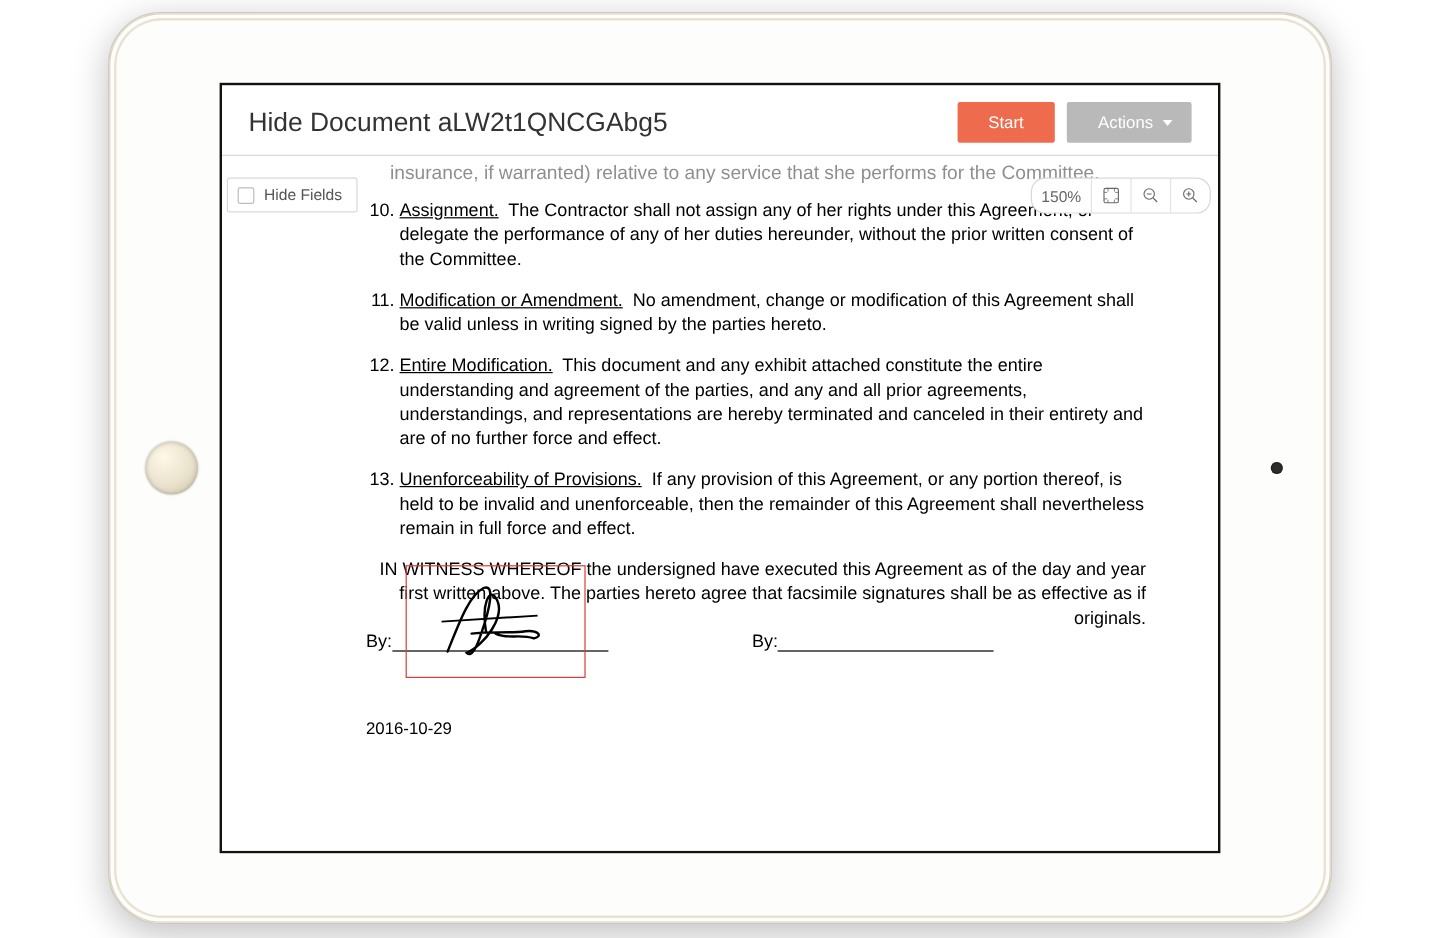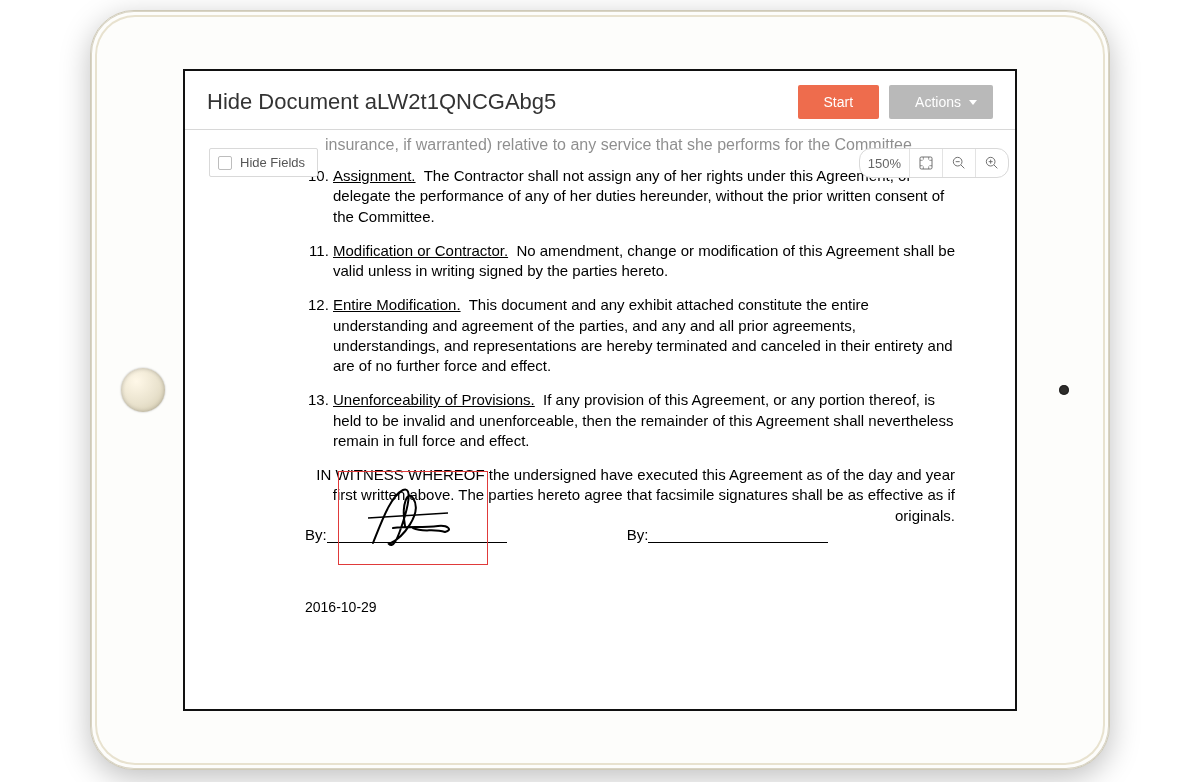--- a/index.html
+++ b/index.html
@@ -92,21 +92,21 @@
     border-right:4px solid transparent;
     border-top:5px solid #fff;
   }
   
   .toolbar-row{
     position:relative;
     height: 0;
   }
   .hide-fields{
     position:absolute;
-    left: 24px; top: 16px;
+    left: 4px; top: 16px;
     z-index:5;
     background:#fff;
     border:1px solid #d9d9d9;
     padding: 6px 12px 6px 8px;
     display:flex; align-items:center; gap:8px;
     font-size:13px; color:#555;
     border-radius:2px;
   }
   .chk{
     width:14px;height:14px;border:1px solid #bdbdbd;border-radius:2px;background:#fff;
@@ -253,21 +253,21 @@
 
     <div class="doc-viewport">
       <div class="partial-line">insurance, if warranted) relative to any service that she performs for the Committee.</div>
 
       <ol class="clauses" start="10">
         <li>
           <span class="u">Assignment.</span>&nbsp;
           <span>The Contractor shall not assign any of her rights under this Agreement, or delegate the performance of any of her duties hereunder, without the prior written consent of the Committee.</span>
         </li>
         <li>
-          <span class="u">Modification or Contractor.</span>&nbsp;
+          <span class="u">Modification or Amendment.</span>&nbsp;
           <span>No amendment, change or modification of this Agreement shall be valid unless in writing signed by the parties hereto.</span>
         </li>
         <li>
           <span class="u">Entire Modification.</span>&nbsp;
           <span>This document and any exhibit attached constitute the entire understanding and agreement of the parties, and any and all prior agreements, understandings, and representations are hereby terminated and canceled in their entirety and are of no further force and effect.</span>
         </li>
         <li>
           <span class="u">Unenforceability of Provisions.</span>&nbsp;
           <span>If any provision of this Agreement, or any portion thereof, is held to be invalid and unenforceable, then the remainder of this Agreement shall nevertheless remain in full force and effect.</span>
         </li>

